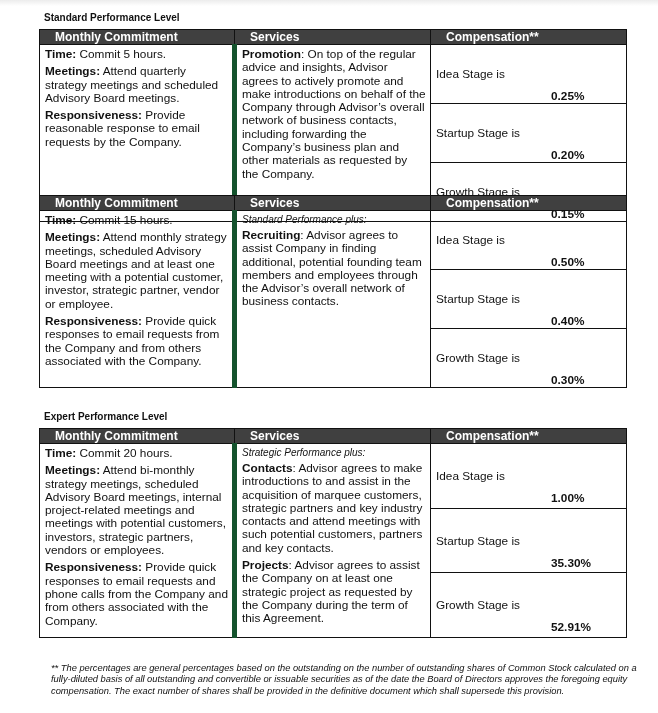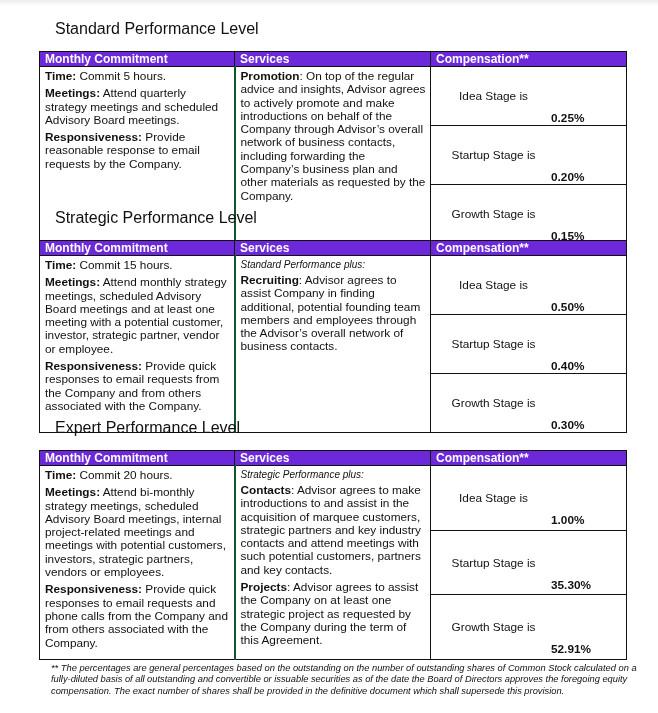--- a/index.html
+++ b/index.html
@@ -15,75 +15,74 @@
     .topfade {
       position: absolute; left: 0; top: 0; width: 658px; height: 6px;
       background: linear-gradient(#ececec, #ffffff);
     }
     .section {
       position: absolute;
       left: 39px;
       width: 587px;
     }
     .section-title {
-      font-weight: normal;
-      font-size: 16px;
+      font-weight: bold;
+      font-size: 10px;
       line-height: 13px;
       height: 13px;
-      margin: 16px;
+      margin: 5px;
       white-space: nowrap;
     }
     table.perf {
       border-collapse: collapse;
       width: 587px;
       table-layout: fixed;
       border: 1.5px solid #111;
     }
     table.perf th {
-      background: #6d28d9;
+      background: #404040;
       color: #ffffff;
       font-weight: bold;
       font-size: 12px;
       text-align: left;
-      padding: 0 0 0 5px;
+      padding: 0 0 0 15px;
       height: 14px;
       line-height: 14px;
       border-left: 1px solid #111;
       border-bottom: 1px solid #111;
     }
     table.perf th:first-child { border-left: none; }
     col.c1 { width: 195px; }
     col.c2 { width: 196px; }
     col.c3 { width: 196px; }
     td.cell-commit, td.cell-services {
       vertical-align: top;
       font-size: 11.8px;
       line-height: 13.3px;
       padding: 3px 4px 3px 5px;
-      border-left: 2px solid #14532d;
+      border-left: 5px solid #14532d;
     }
     td.cell-commit { border-left: none; }
     td.cell-comp {
       padding: 0;
       border-left: 1px solid #111;
       vertical-align: top;
     }
     .para { margin: 0 0 4px 0; }
     .para:last-child { margin-bottom: 0; }
     .kw { font-weight: bold; }
     .intro { font-style: italic; font-size: 10px; line-height: 12px; margin: 0 0 3px 0; }
     .comp-stack { display: flex; flex-direction: column; height: 100%; }
     .comp-row {
       flex: 1 1 0;
       display: flex;
       align-items: center;
       font-size: 11.8px;
       border-top: 1px solid #111;
       padding-left: 5px;
-      text-align: center;
     }
     .comp-row:first-child { border-top: none; }
     .comp-label { width: 115px; }
     .comp-value { font-weight: bold; margin-top: 44px; }
     .footnote {
       position: absolute;
       left: 39px;
       top: 651px;
       width: 590px;
       font-style: italic;
@@ -135,21 +134,20 @@
                 <span class="comp-value">0.15%</span>
               </div>
         </div>
       </td>
     </tr>
   </tbody>
     </table>
 </div>
 
 <div class="section" style="top:195px;">
-  <p class="section-title">Strategic Performance Level</p>
   <table class="perf">
     <colgroup>
         <col class="c1">
         <col class="c2">
         <col class="c3">
       </colgroup>
     <tbody>
         <tr>
       <th>Monthly Commitment</th>
       <th>Services</th>

